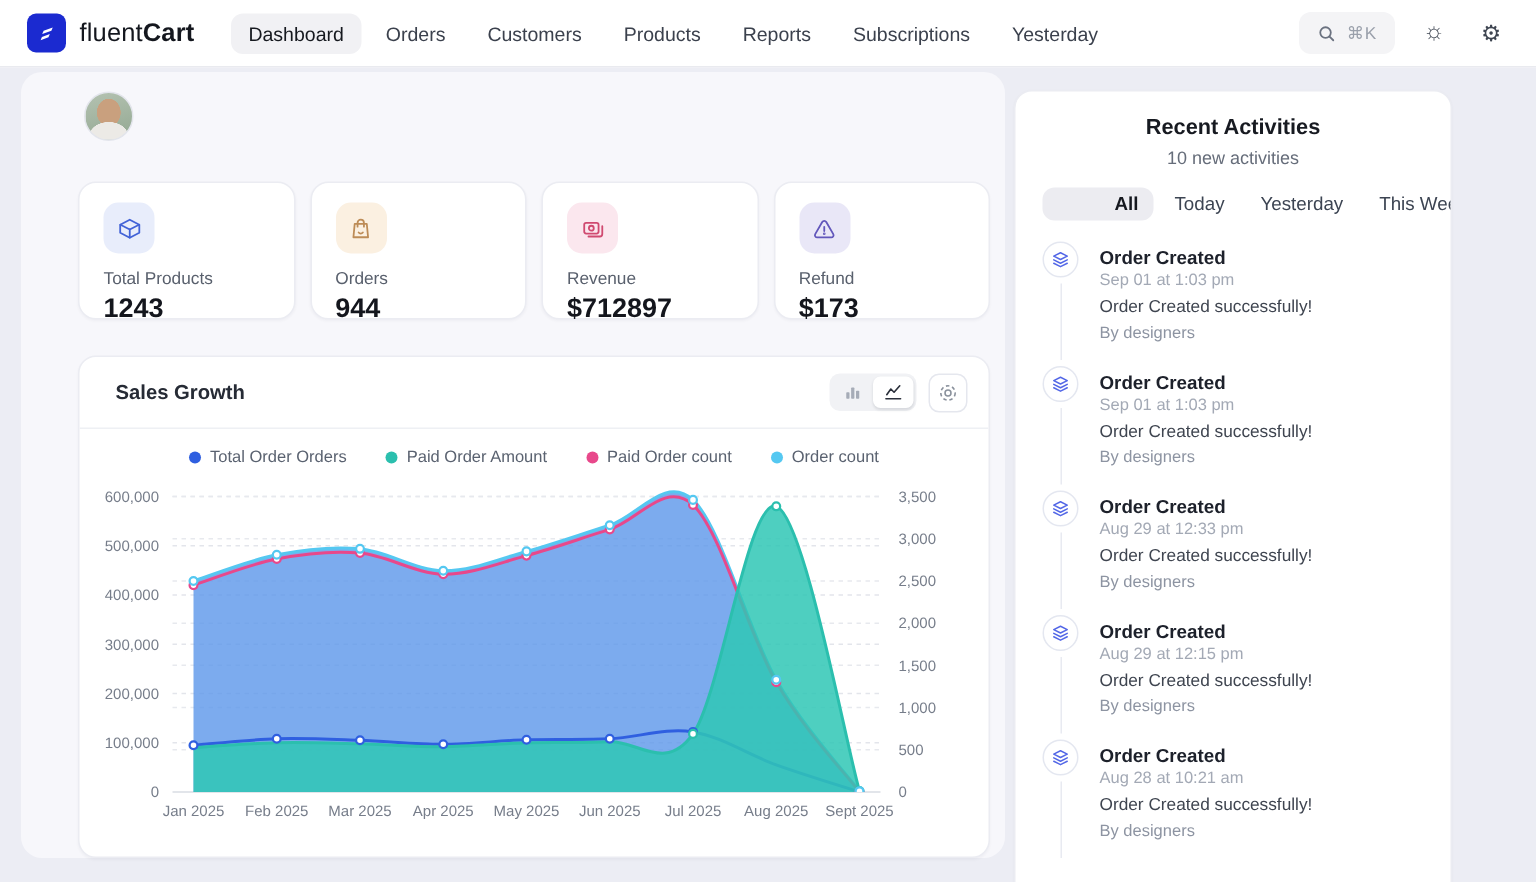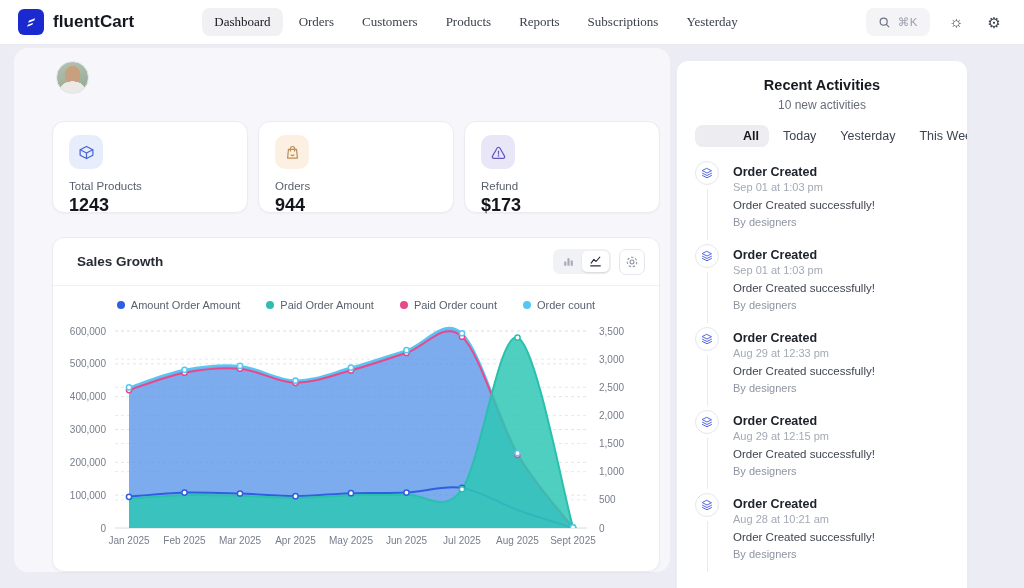--- a/index.html
+++ b/index.html
@@ -5,23 +5,23 @@
   * { margin:0; padding:0; box-sizing:border-box; }
   html,body { width:1024px; height:588px; overflow:hidden; }
   body { font-family:"Liberation Sans", sans-serif; background:#ecedf4; position:relative; color:#1c2029; }
 
   
   .topbar { position:absolute; left:0; top:0; width:1024px; height:45px; background:#ffffff;
             border-bottom:1px solid #e9eaef; display:flex; align-items:center; padding:0 18px; z-index:5; }
   .brand { display:flex; align-items:center; gap:9px; }
   .brand-mark { width:26px; height:26px; border-radius:6px; background:#1b2ad0; display:flex; align-items:center; justify-content:center; }
   .brand-text { font-size:17px; color:#14171e; letter-spacing:.1px; }
-  .brand-text .b1 { font-weight:700; }
+  .brand-text .b1 { font-weight:400; }
   .brand-text .b2 { font-weight:700; }
-  .nav { display:flex; align-items:center; gap:4px; margin-left:68px;font-family:Liberation Serif, serif; }
+  .nav { display:flex; align-items:center; gap:4px; margin-left:24px; }
   .nav-item { font-size:13px; font-weight:500; color:#3b414d; padding:6px 12px; border-radius:8px; cursor:pointer; white-space:nowrap; }
   .nav-item.active { background:#f1f1f4; color:#16191f; }
   .topbar-right { margin-left:auto; display:flex; align-items:center; gap:14px; }
   .search-pill { display:flex; align-items:center; gap:7px; background:#f4f4f6; border-radius:8px;
                  height:28px; padding:0 12px; cursor:pointer; }
   .search-pill .kbd { font-size:11.5px; color:#9aa0ab; letter-spacing:.5px; }
   .icon-btn { width:24px; height:24px; display:flex; align-items:center; justify-content:center;
               color:#3f4652; font-size:16px; cursor:pointer; line-height:1; }
 
   
@@ -139,20 +139,31 @@
       <div class="card stat-card">
     <div class="stat-icon" style="background: rgb(251, 240, 225); color: rgb(189, 140, 87);">
           <svg width="17" height="17" viewBox="0 0 24 24" fill="none" stroke="currentColor" stroke-width="1.7" stroke-linejoin="round">
             <path d="M6.3 7.5h11.4l1.2 12.5H5.1L6.3 7.5z"></path>
             <path d="M9 10V6.5a3 3 0 0 1 6 0V10" stroke-linecap="round"></path>
             <path d="M10 15.5c.6.7 1.3 1 2 1s1.4-.3 2-1" stroke-linecap="round"></path>
           </svg>
         </div>
     <div class="stat-label">Orders</div>
     <div class="stat-value">944</div>
+  </div>
+      <div class="card stat-card">
+    <div class="stat-icon" style="background: rgb(251, 231, 238); color: rgb(208, 74, 112);">
+          <svg width="17" height="17" viewBox="0 0 24 24" fill="none" stroke="currentColor" stroke-width="1.7" stroke-linejoin="round">
+            <rect x="3.5" y="6.5" width="13.5" height="10" rx="1.8"></rect>
+            <circle cx="10.2" cy="11.5" r="2.3"></circle>
+            <path d="M20.5 9.5v7.5a2.3 2.3 0 0 1-2.3 2.3H7.5" stroke-linecap="round"></path>
+          </svg>
+        </div>
+    <div class="stat-label">Revenue</div>
+    <div class="stat-value">$712897</div>
   </div>
       <div class="card stat-card">
     <div class="stat-icon" style="background: rgb(233, 231, 247); color: rgb(98, 87, 187);">
           <svg width="17" height="17" viewBox="0 0 24 24" fill="none" stroke="currentColor" stroke-width="1.7" stroke-linecap="round" stroke-linejoin="round">
             <path d="M12 4.6c.8 0 1.5.4 1.9 1.1l6.6 11.4c.8 1.4-.2 3.1-1.9 3.1H5.4c-1.7 0-2.7-1.7-1.9-3.1L10.1 5.7c.4-.7 1.1-1.1 1.9-1.1z"></path>
             <path d="M12 10.2v4"></path>
             <circle cx="12" cy="16.7" r="0.4" fill="currentColor"></circle>
           </svg>
         </div>
     <div class="stat-label">Refund</div>
@@ -183,21 +194,21 @@
           <svg width="14" height="14" viewBox="0 0 24 24" fill="none" stroke="currentColor" stroke-width="1.8">
             <circle cx="12" cy="12" r="8.2" stroke-dasharray="4 3.2"></circle>
               <circle cx="12" cy="12" r="3.4"></circle>
           </svg>
         </span>
       </div>
     </div>
     <div class="legend" id="legend">
         <span class="legend-item">
     <span class="legend-dot" style="background: rgb(47, 95, 224);"></span>
-    <span class="legend-label">Amount Order Amount</span>
+    <span class="legend-label">Total Order Orders</span>
   </span>
         <span class="legend-item">
     <span class="legend-dot" style="background: rgb(43, 191, 174);"></span>
     <span class="legend-label">Paid Order Amount</span>
   </span>
         <span class="legend-item">
     <span class="legend-dot" style="background: rgb(232, 72, 139);"></span>
     <span class="legend-label">Paid Order count</span>
   </span>
         <span class="legend-item">

